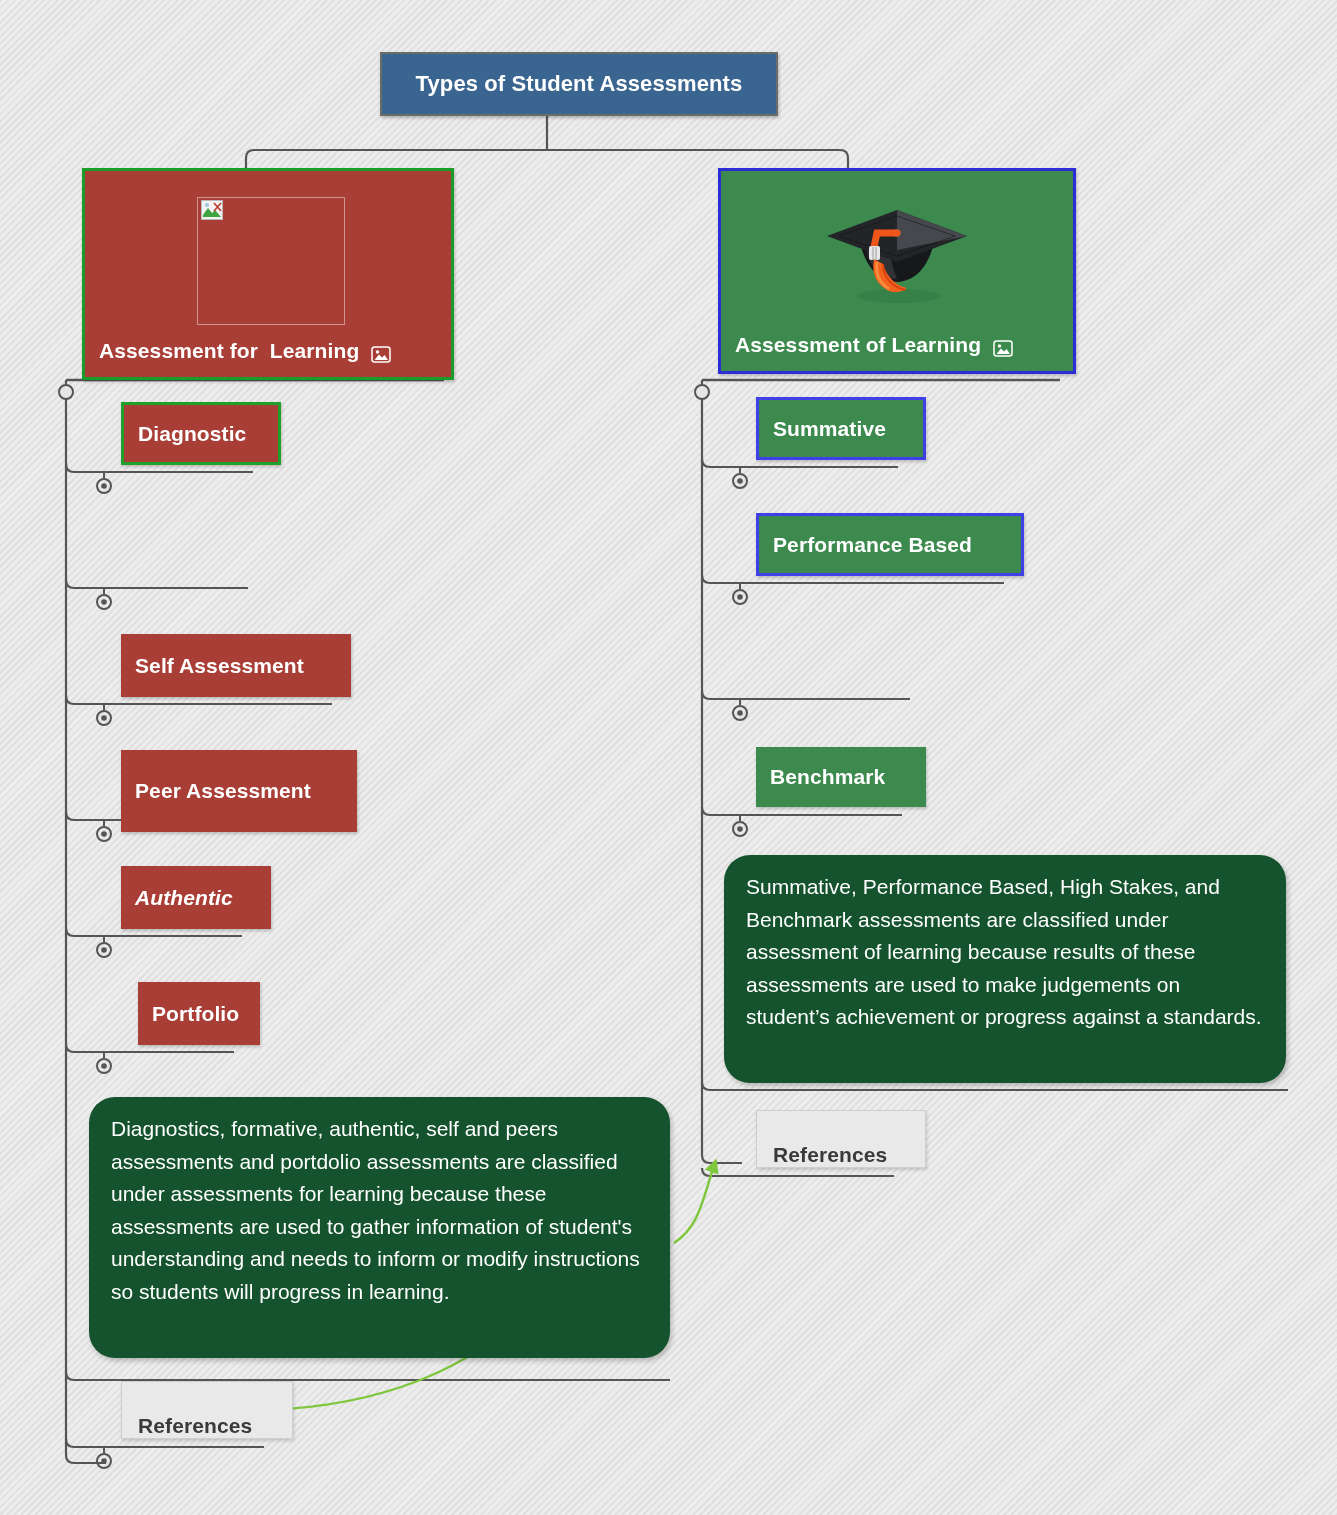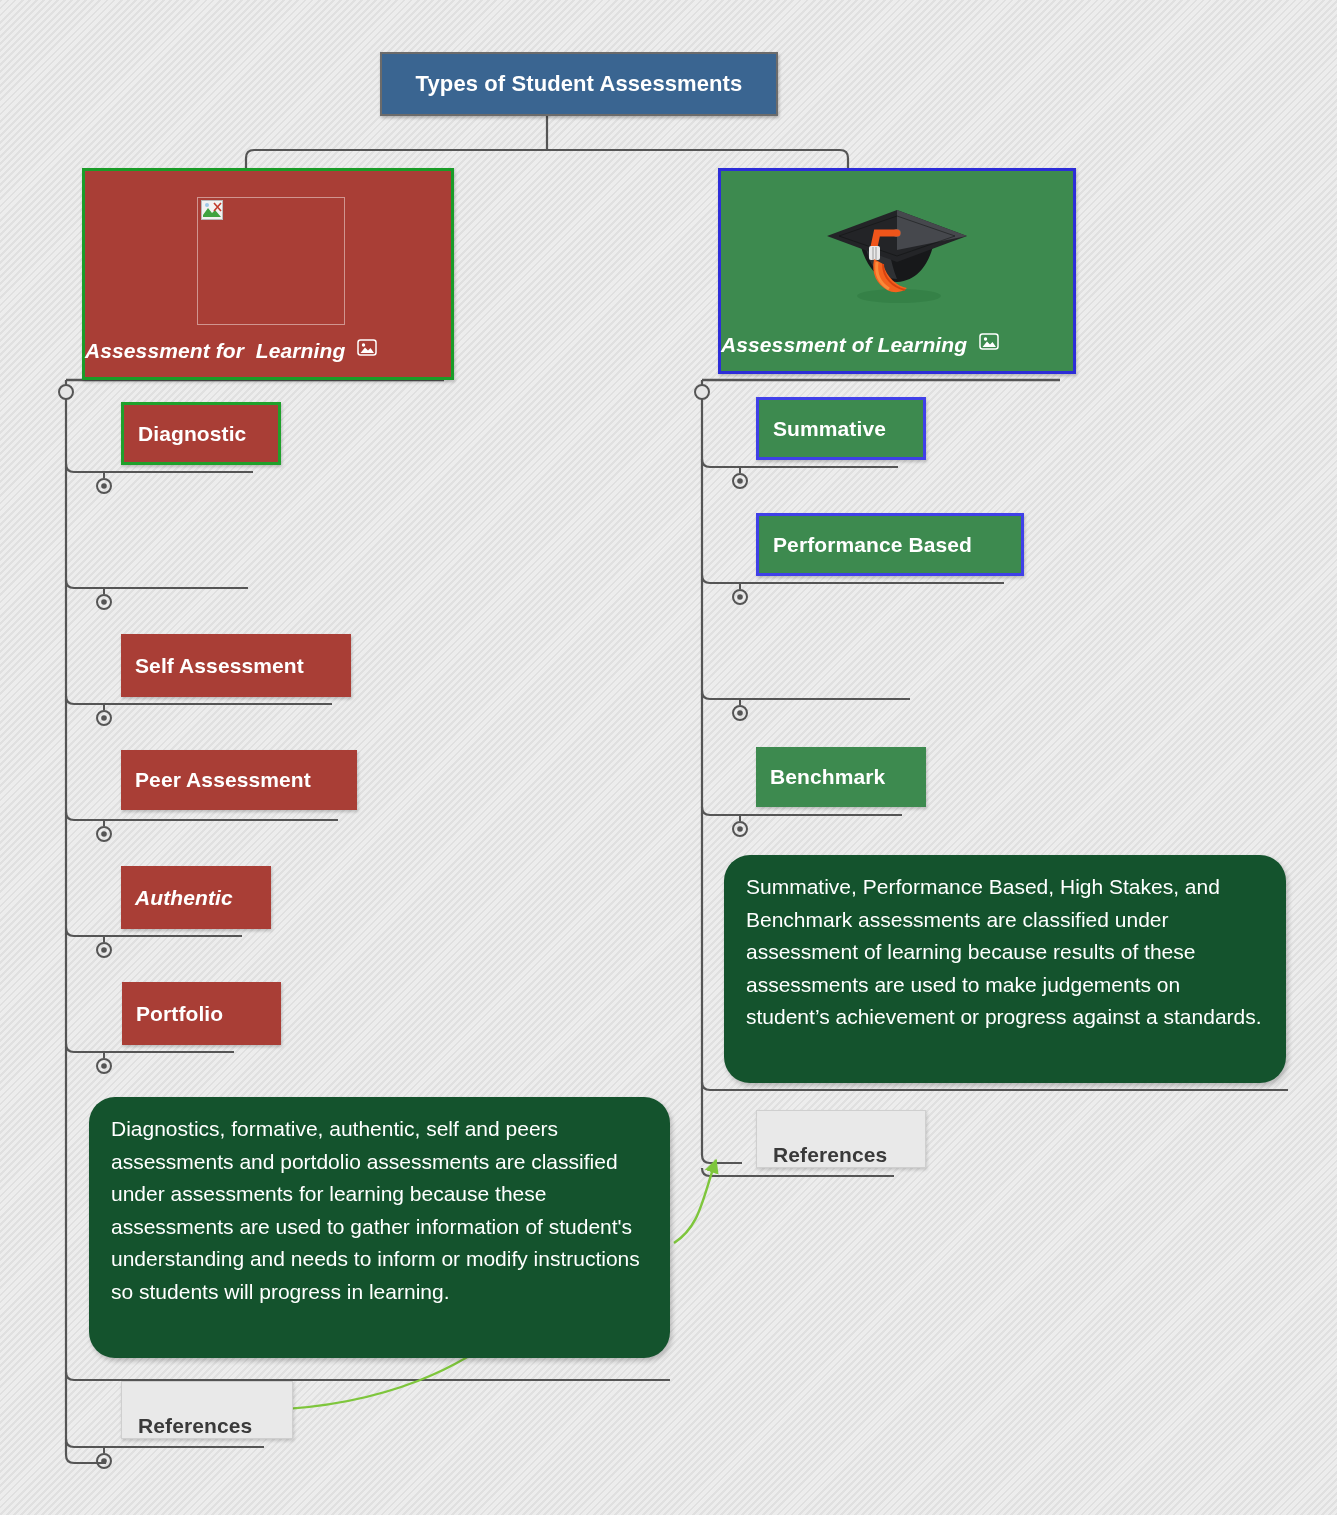--- a/index.html
+++ b/index.html
@@ -41,25 +41,24 @@
 
   
   .head{
     flex-direction:column;
     align-items:stretch;
     justify-content:flex-end;
     padding:0;
     box-shadow:1px 2px 3px rgba(0,0,0,0.22);
   }
   .head .headline{
-    display:flex;align-items:flex-start;
+    display:flex;align-items:flex-end;
     font-size:21px;
-    padding:0 0 14px 0;
+    padding:0 0 14px 14px;
     gap:12px;
-    font-style:italic;
   }
   .head .media{
     flex:1;
     display:flex;align-items:center;justify-content:center;
     position:relative;
   }
 
   .red{background:#a93e36;}
   .green{background:#3d8a4f;}
   .bdr-green{border:3px solid #1a9c28;}
@@ -266,27 +265,27 @@
       </svg>
     </div>
   </div>
 
   <div class="node chip red bdr-green" style="left:89px;top:402px;width:160px;height:63px;">
     <span class="label">Diagnostic</span>
   </div>
   <div class="node chip red plain" style="left:89px;top:634px;width:230px;height:63px;">
     <span class="label">Self Assessment</span>
   </div>
-  <div class="node chip red plain" style="left:89px;top:750px;width:236px;height:60px;text-align:right;">
+  <div class="node chip red plain" style="left:89px;top:750px;width:236px;height:82px;text-align:right;">
     <span class="label">Peer Assessment</span>
   </div>
   <div class="node chip red plain" style="left:89px;top:866px;width:150px;height:63px;font-style:italic;">
     <span class="label">Authentic</span>
   </div>
-  <div class="node chip red plain" style="left:90px;top:982px;width:159px;height:63px;">
+  <div class="node chip red plain" style="left:106px;top:982px;width:122px;height:63px;">
     <span class="label">Portfolio</span>
   </div>
 
   <div class="node chip green bdr-blue" style="left:724px;top:397px;width:170px;height:63px;">
     <span class="label">Summative</span>
   </div>
   <div class="node chip green bdr-blue" style="left:724px;top:513px;width:268px;height:63px;">
     <span class="label">Performance Based</span>
   </div>
   <div class="node chip green plain" style="left:724px;top:747px;width:170px;height:60px;">

